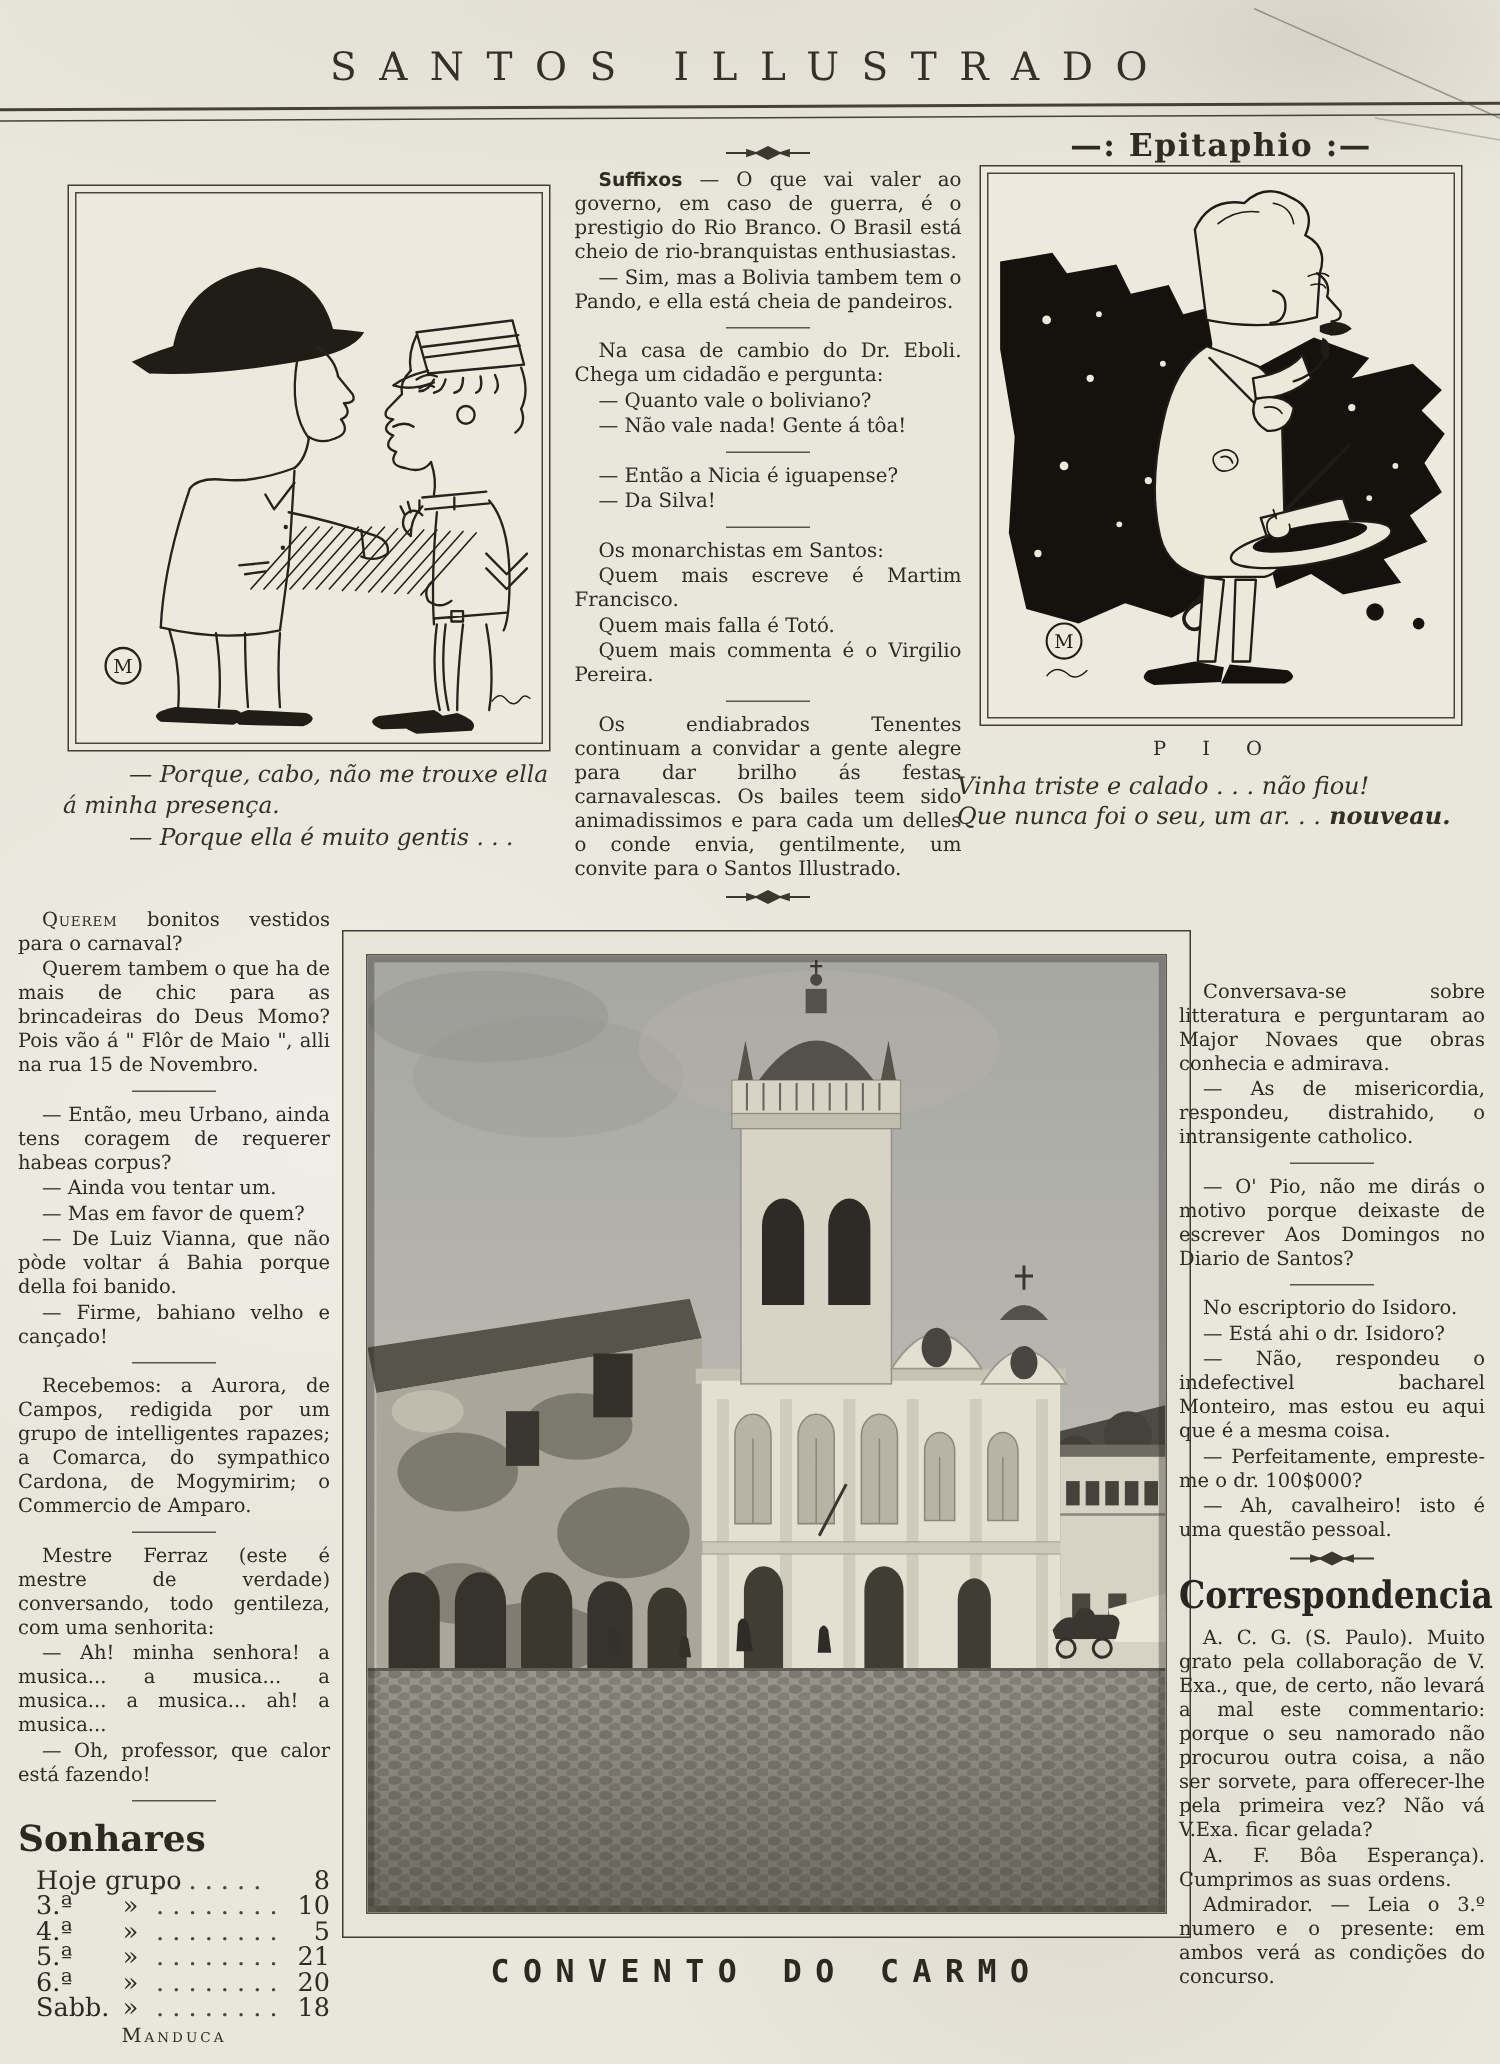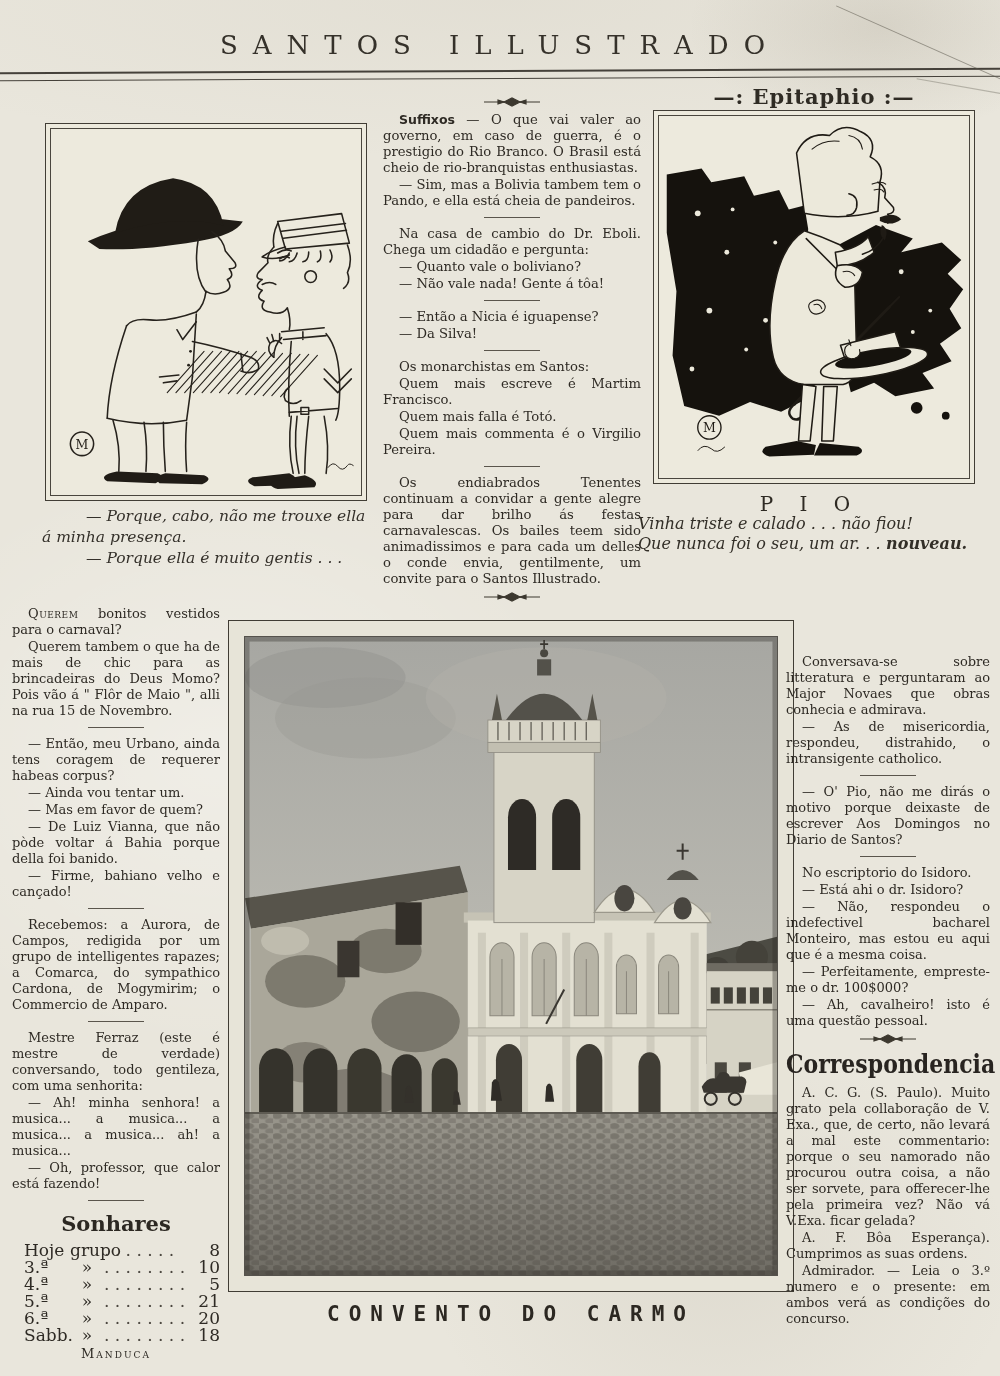--- a/index.html
+++ b/index.html
@@ -30,25 +30,25 @@
   .lead{font-weight:bold;font-family:"DejaVu Sans", "Liberation Sans", sans-serif;font-size:12.5px;}
   .lead-sc{font-variant:small-caps;letter-spacing:.5px;}
   .rule{width:56px;border:none;border-top:1px solid #5a554c;margin:8px auto;}
   .orn{display:block;margin:4px auto;color:#3c382f;}
   
   .cap{font-style:italic;font-size:15.5px;line-height:21px;color:#34302a;}
   .cap .ind{padding-left:44px;display:block;}
   .cap .noind{display:block;}
   
   .epi-head{font-size:21px;font-weight:bold;text-align:center;color:#2f2b24;letter-spacing:1px;}
-  .pio{font-size:20px;letter-spacing:10px;text-align:center;color:#2f2b24;}
+  .pio{font-size:13px;letter-spacing:10px;text-align:center;color:#2f2b24;}
   .poem{font-style:italic;font-size:16px;line-height:19.5px;color:#322e27;padding-left:6px;}
   .poem b{font-weight:bold;}
   
-  .son-title{font-size:21px;font-weight:bold;text-align:center;margin:10px 0 6px 0;color:#2c2822;}
+  .son-title{font-size:24px;font-weight:bold;margin:10px 0 6px 0;color:#2c2822;}
   .son-row{display:flex;font-size:17px;line-height:17px;padding-left:12px;}
   .son-row .d{width:46px;}
   .son-row .w{width:34px;text-align:center;}
   .son-row .dots{flex:1;overflow:hidden;white-space:nowrap;color:#4a463e;}
   .son-row .v{width:26px;text-align:right;}
   .son-sig{font-variant:small-caps;letter-spacing:2px;text-align:center;font-size:13px;margin-top:2px;}
   
   .cor-title{font-size:22px;font-weight:bold;text-align:center;transform:scaleY(1.15);margin:6px 0 8px 0;color:#282420;}
   
   .photo-frame{border:1.5px solid #403c34;background:#e7e4d8;padding:15px;box-sizing:border-box;}

